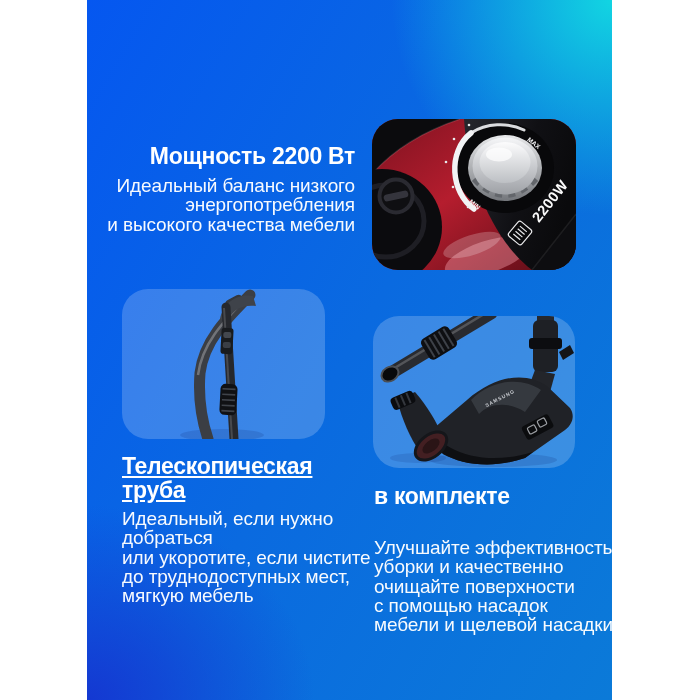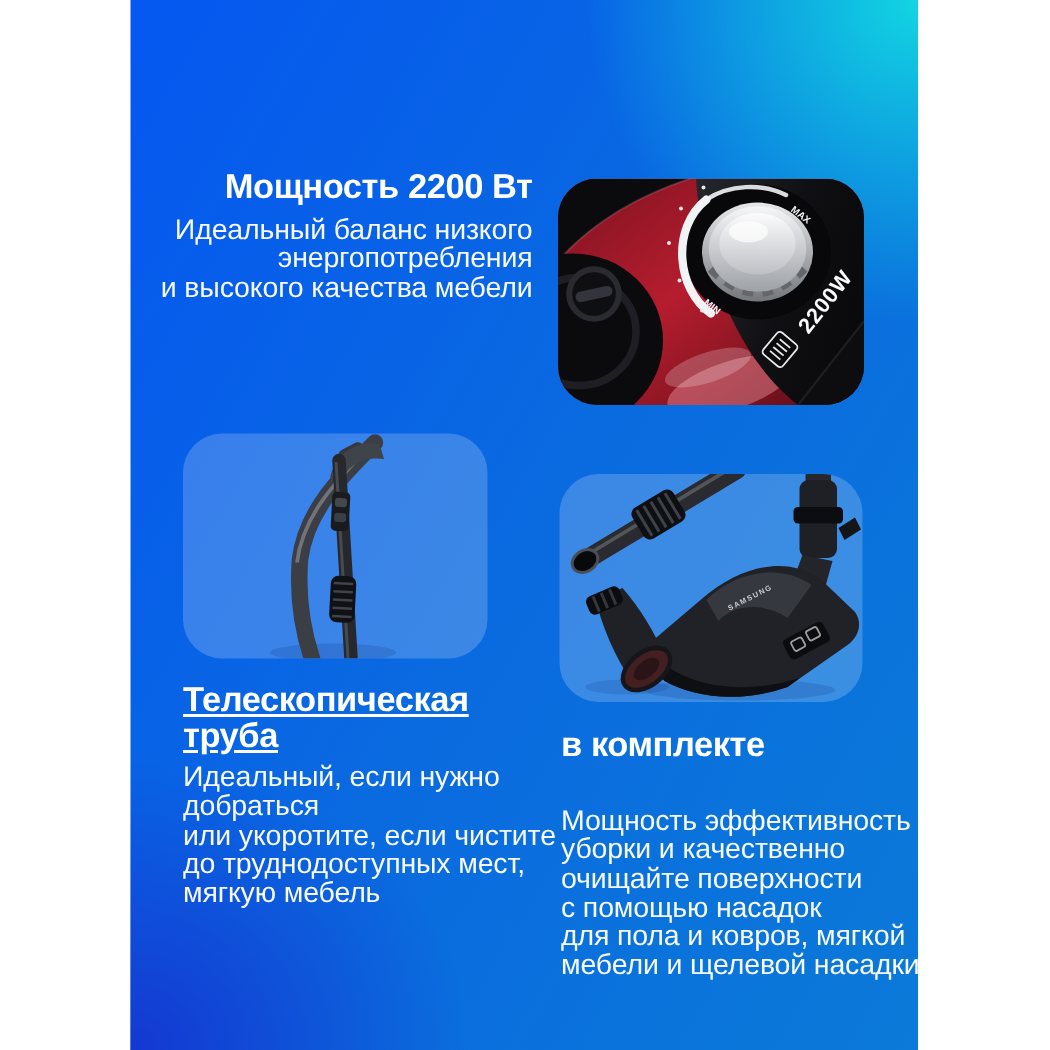--- a/index.html
+++ b/index.html
@@ -21,21 +21,21 @@
   }
   .card svg{position:absolute;left:0;top:0;display:block;}
   .h{
     position:absolute;color:#ffffff;font-weight:700;font-size:23px;
     line-height:23.5px;letter-spacing:-0.3px;white-space:nowrap;
   }
   .b{
     position:absolute;color:rgba(255,255,255,0.97);font-weight:400;
     font-size:19px;line-height:19.3px;letter-spacing:-0.1px;white-space:nowrap;
   }
-  .alignR{text-align:right;}
+  .alignR{text-align:right;margin-top:32px;}
 </style>
 </head>
 <body>
 
 <div style="position:absolute;left:0;top:0;width:87px;height:700px;background:#fff;"></div>
 <div style="position:absolute;left:612px;top:0;width:88px;height:700px;background:#fff;"></div>
 
 <div class="poster">
 
   <div>
@@ -206,22 +206,21 @@
             <ellipse cx="58" cy="130" rx="18" ry="11" fill="#431f22" stroke="#15161a" stroke-width="3"></ellipse>
             <ellipse cx="58" cy="130" rx="10" ry="5.5" fill="#2a1416"></ellipse>
           </g>
         </g>
       </svg>
     </div>
     <div class="h" style="left:287px;top:485px;">
       <div>в комплекте</div>
     </div>
     <div class="b" style="left:287px;top:538px;">
-      <div>Мощность эффективность</div>
+      <div>Улучшайте эффективность</div>
       <div>уборки и качественно</div>
       <div>очищайте поверхности</div>
       <div>с помощью насадок</div>
-      <div>для пола и ковров, мягкой</div>
       <div>мебели и щелевой насадки</div>
     </div>
   </div>
 
 </div>
 
 </body></html>

